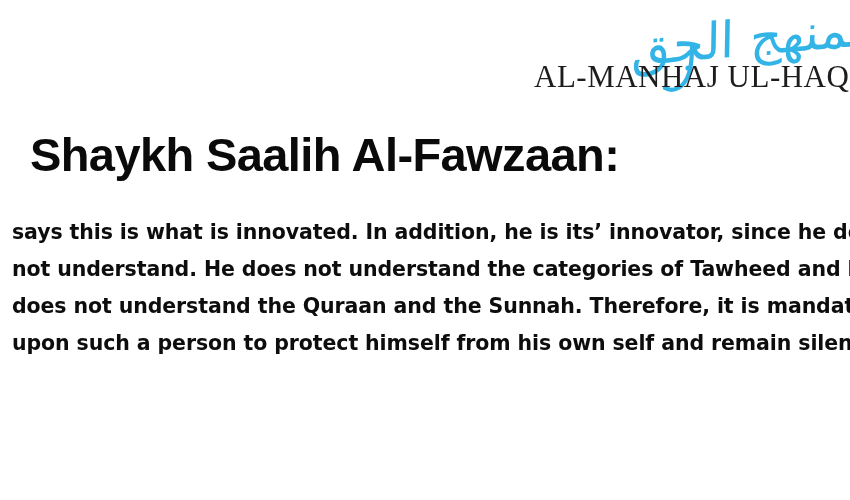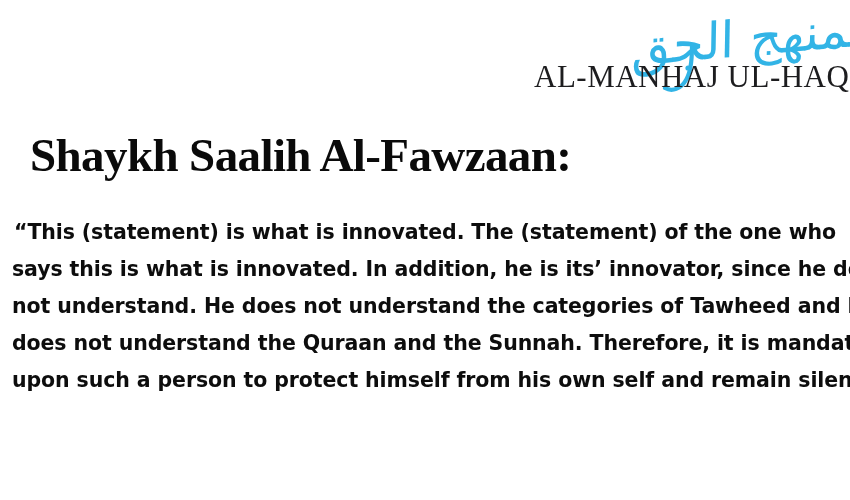--- a/index.html
+++ b/index.html
@@ -66,21 +66,21 @@
     letter-spacing: 0.5px;
     white-space: nowrap;
   }
 
   
   .headline {
     position: absolute;
     top: 127px;
     left: 30px;
     width: 790px;
-    font-family: Liberation Serif, serif;
+    font-family: Liberation Sans, sans-serif;
     font-size: 47px;
     line-height: 56px;
     font-weight: bold;
     color: #0a0a0a;
     letter-spacing: -0.6px;
     white-space: nowrap;
   }
 
   
   .quote {
@@ -110,20 +110,19 @@
     <svg class="logo-arabic-swash" viewBox="0 0 44 52">
       <path d="M30 2 C30 16 29 28 24 36 C19 45 10 48 3 44" fill="none" stroke="#32b4e6" stroke-width="4.2" stroke-linecap="round"></path>
       <circle cx="26" cy="24" r="2.6" fill="#32b4e6"></circle>
     </svg>
     <div class="logo-latin">AL-MANHAJ UL-HAQQ</div>
   </div>
 
   <div class="headline">Shaykh Saalih Al-Fawzaan:</div>
 
   <div class="quote">
-    <div class="quote-line">“This (statement) is what is innovated. The (statement) of the one who</div>
     <div class="quote-line">says this is what is innovated. In addition, he is its’ innovator, since he does</div>
     <div class="quote-line">not understand. He does not understand the categories of Tawheed and he</div>
     <div class="quote-line">does not understand the Quraan and the Sunnah. Therefore, it is mandatory</div>
     <div class="quote-line">upon such a person to protect himself from his own self and remain silent.”</div>
   </div>
 
 </div>
 
 </body></html>

